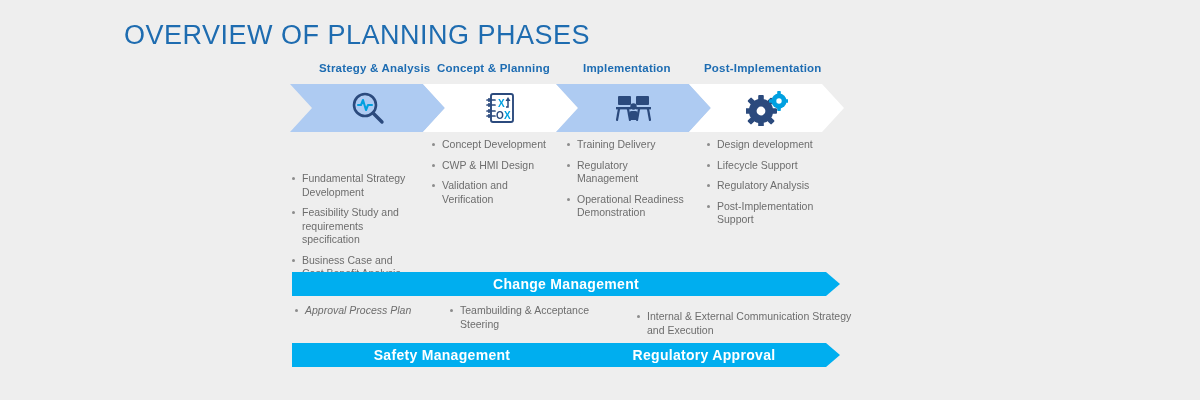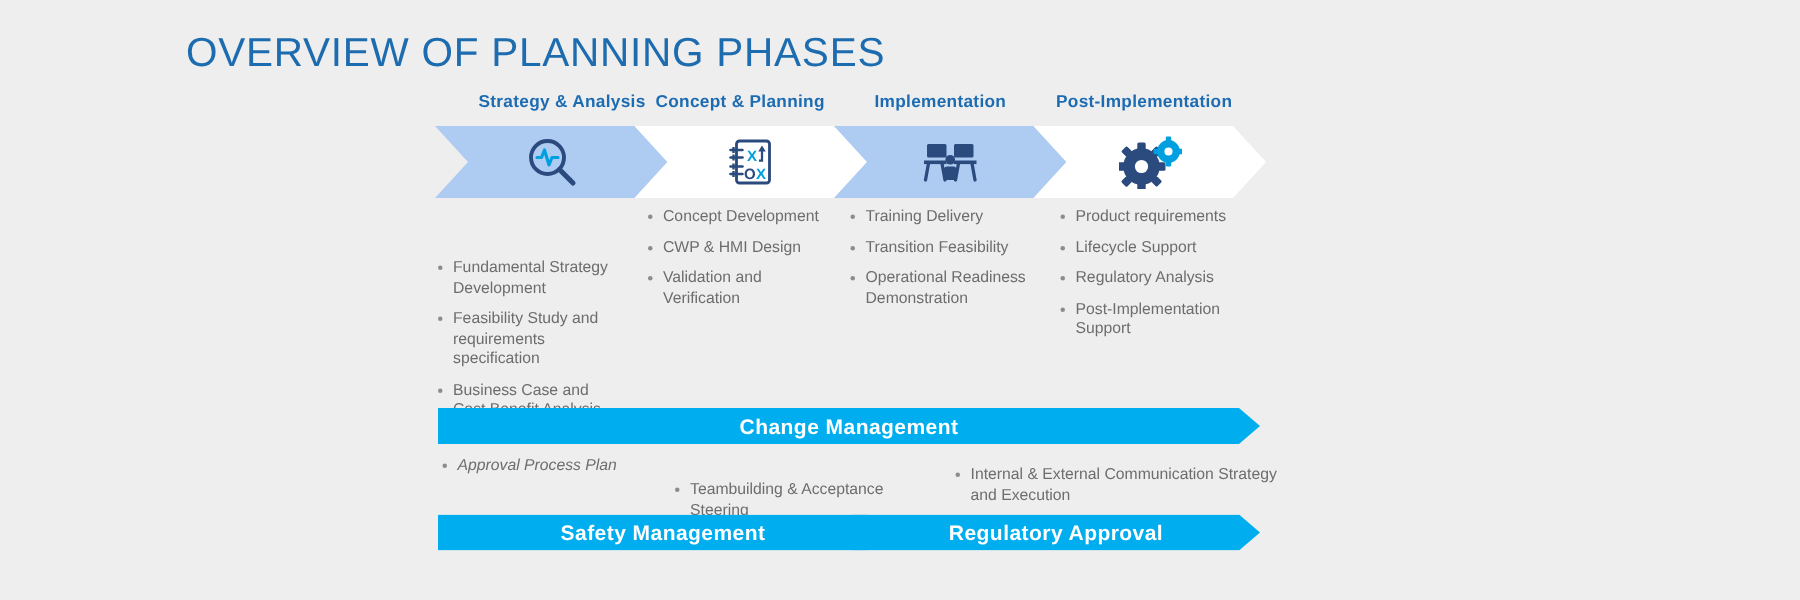--- a/index.html
+++ b/index.html
@@ -177,33 +177,33 @@
   </div>
 
   <div class="col" style="left:430px;width:122px;">
     <div class="bullet">Concept Development</div>
     <div class="bullet">CWP &amp; HMI Design</div>
     <div class="bullet">Validation and Verification</div>
   </div>
 
   <div class="col" style="left:565px;width:120px;">
     <div class="bullet">Training Delivery</div>
-    <div class="bullet">Transition Feasibility</div>
+    <div class="bullet">Regulatory Management</div>
     <div class="bullet">Operational Readiness Demonstration</div>
   </div>
 
   <div class="col" style="left:705px;width:135px;">
-    <div class="bullet">Product requirements</div>
+    <div class="bullet">Design development</div>
     <div class="bullet">Lifecycle Support</div>
     <div class="bullet">Regulatory Analysis</div>
     <div class="bullet">Post-Implementation Support</div>
   </div>
 
   <div class="bar arrow-end" style="left:292px;top:272px;width:548px;">Change Management</div>
 
   <div class="cm-bullet" style="left:293px;top:304px;width:140px;font-style:italic;">Approval Process Plan</div>
-  <div class="cm-bullet" style="left:448px;top:320px;width:170px;">Teambuilding &amp; Acceptance Steering</div>
+  <div class="cm-bullet" style="left:448px;top:304px;width:170px;">Teambuilding &amp; Acceptance Steering</div>
   <div class="cm-bullet" style="left:635px;top:310px;width:205px;">Internal &amp; External Communication Strategy and Execution</div>
 
   <div class="bar arrow-end" style="left:292px;top:343px;width:300px;">Safety Management</div>
   <div class="bar arrow-both" style="left:568px;top:343px;width:272px;">Regulatory Approval</div>
 
 </div>
 
 </body></html>

